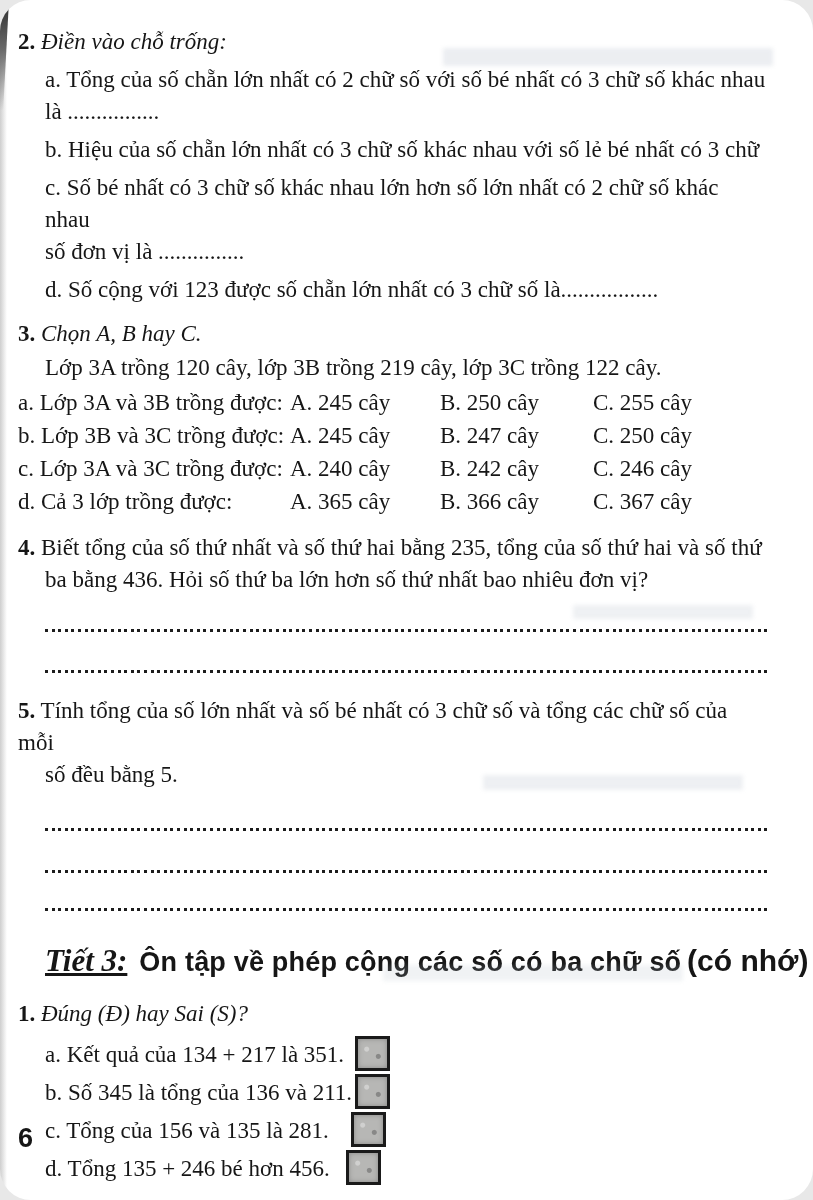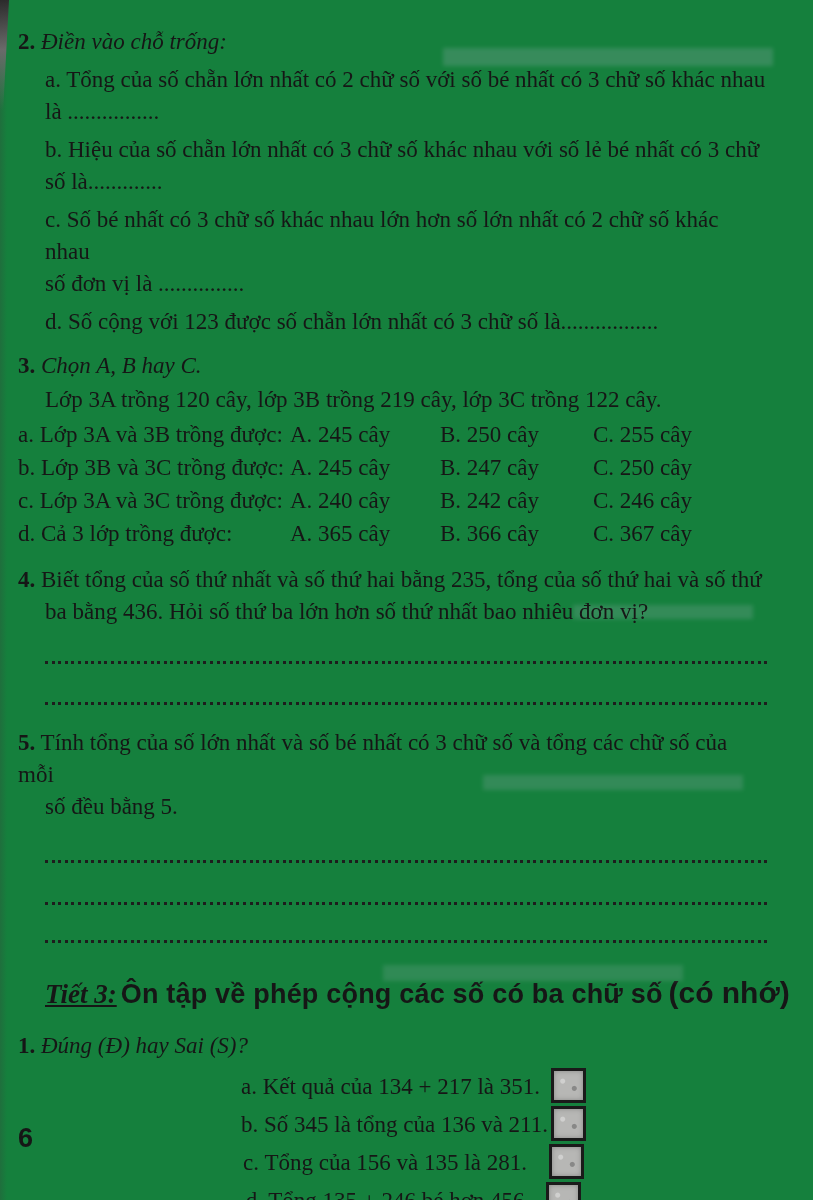--- a/index.html
+++ b/index.html
@@ -1,27 +1,28 @@
 <!DOCTYPE html>
 <html lang="vi"><head>
 <meta charset="utf-8">
 <style>
   html,body { margin:0; padding:0; background:#e8e8e8; }
   .page {
     position:relative;
     width:813px; height:1200px;
     margin:0 auto;
-    background:#15803d;
+    background:#ffffff;
     box-sizing:border-box;
     padding:26px 46px 0 18px;
     font-family:"Liberation Serif", serif;
     font-size:23px;
     line-height:32px;
     color:#161616;
     overflow:hidden;
+    border-radius:31px;
   }
   
   .page::before {
     content:"";
     position:absolute; left:0; top:0; bottom:0; width:7px;
     background:linear-gradient(90deg, rgba(60,60,60,.25), rgba(60,60,60,0));
     pointer-events:none;
   }
   .edge-artifact {
     position:absolute; left:0; top:0;
@@ -60,35 +61,35 @@
   .section-heading {
     margin-top:30px;
     margin-left:27px;
     text-align:center;
     line-height:40px;
     white-space:nowrap;
   }
   .sec-label {
     font-weight:bold; font-style:italic;
     text-decoration:underline;
-    font-size:27px;
-    margin-right:4px;
+    font-size:31px;
+    margin-right:12px;
   }
   .sec-title {
     font-family:"Liberation Sans", sans-serif;
     font-weight:bold; font-size:27px;
     letter-spacing:.2px;
   }
   .sec-suffix {
     font-family:"Liberation Sans", sans-serif;
     font-weight:bold; font-size:30px;
   }
 
   
-  .tf-item { margin-left:42px; line-height:38px; white-space:nowrap;text-align:center; }
+  .tf-item { margin-left:27px; line-height:38px; white-space:nowrap; }
   .answer-box {
     display:inline-block;
     width:29px; height:29px;
     border:3px solid #1a1a1a;
     background:
       radial-gradient(circle at 30% 35%, rgba(255,255,255,.35) 0 2px, transparent 3px),
       radial-gradient(circle at 70% 60%, rgba(90,90,90,.5) 0 2px, transparent 3px),
       #b7b7b5;
     box-shadow:inset 0 0 5px rgba(100,100,100,.55);
     vertical-align:-9px;
@@ -117,21 +118,20 @@
       <span class="q-num">2.</span>
       <span class="q-title">Điền vào chỗ trống:</span>
     </div>
     <div class="q-body mt6">
       <div class="item">
         <span class="ln"><span class="ilabel">a.</span> <span>Tổng của số chẵn lớn nhất có 2 chữ số với số bé nhất có 3 chữ số khác nhau</span></span>
         <span class="ln">là ................</span>
       </div>
       <div class="item">
         <span class="ln"><span class="ilabel">b.</span> <span>Hiệu của số chẵn lớn nhất có 3 chữ số khác nhau với số lẻ bé nhất có 3 chữ</span></span>
-        <span class="ln">số là.............</span>
       </div>
       <div class="item">
         <span class="ln"><span class="ilabel">c.</span> <span>Số bé nhất có 3 chữ số khác nhau lớn hơn số lớn nhất có 2 chữ số khác nhau</span></span>
         <span class="ln">số đơn vị là ...............</span>
       </div>
       <div class="item">
         <span class="ln"><span class="ilabel">d.</span> <span>Số cộng với 123 được số chẵn lớn nhất có 3 chữ số là.................</span></span>
       </div>
     </div>
   </section>

